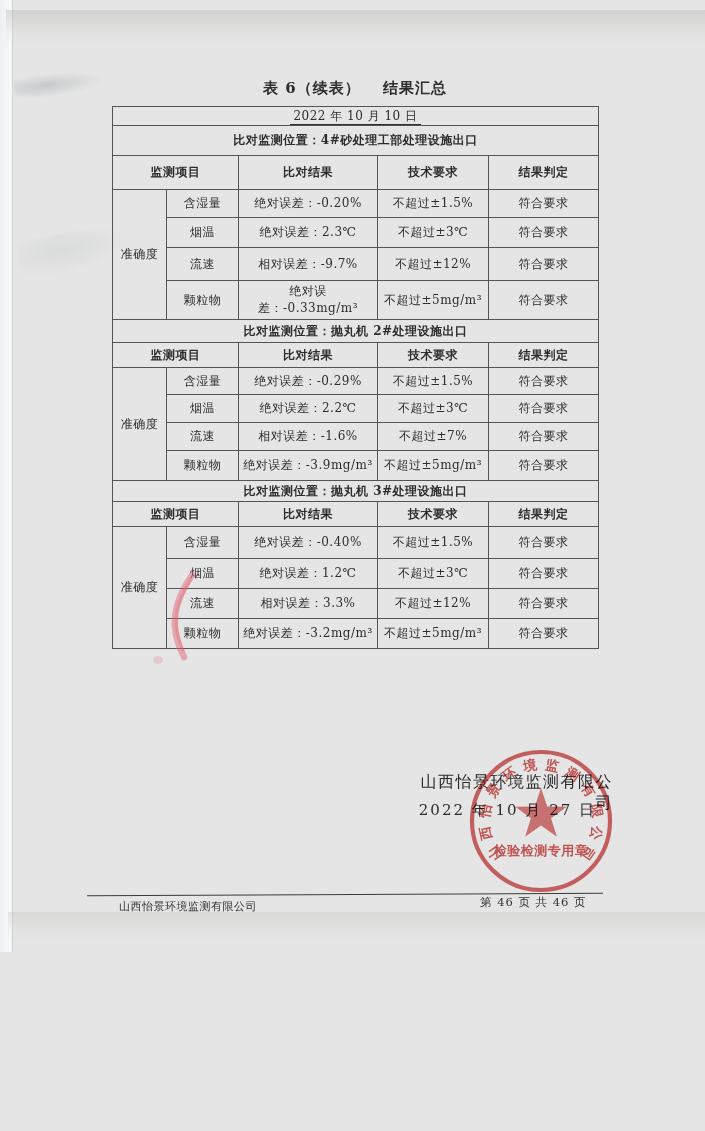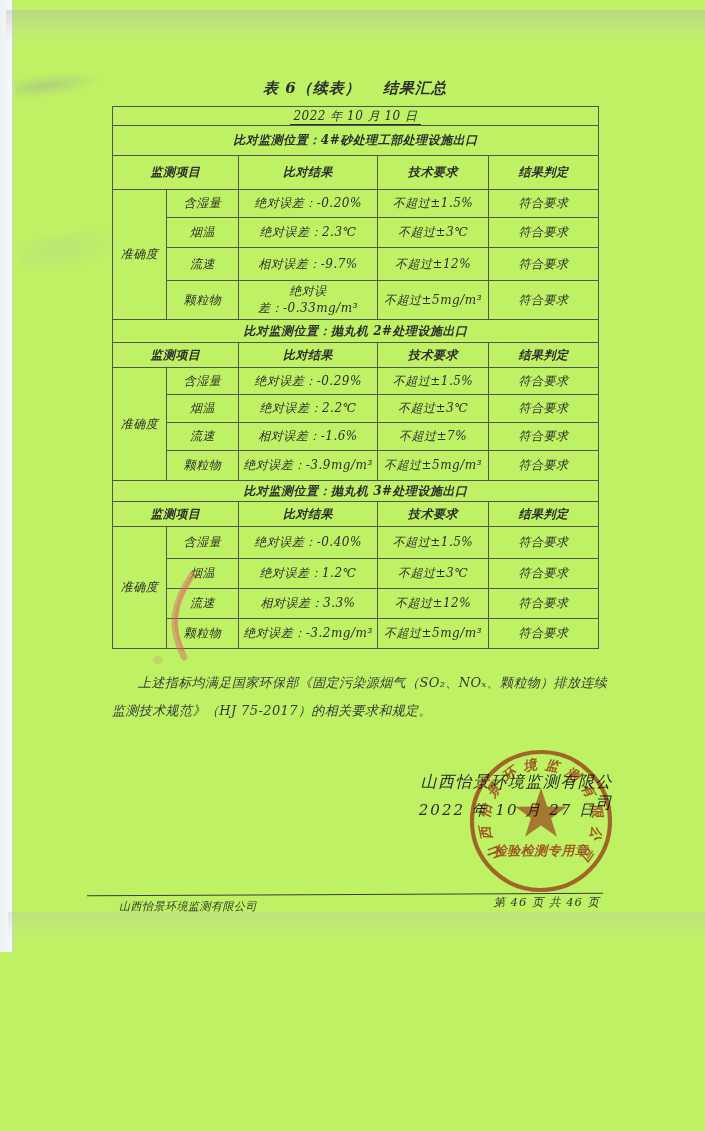--- a/index.html
+++ b/index.html
@@ -1,21 +1,20 @@
 <!DOCTYPE html>
 <html><head>
 <meta charset="utf-8">
 <style>
   html,body { margin:0; padding:0; background:#ffffff; }
   .page {
     position:relative; width:705px; height:1131px;
-    background:#bef264; overflow:hidden;
+    background:#e5e5e5; overflow:hidden;
     font-family:"DejaVu Serif","Liberation Serif",serif;
     color:#2d2d2d;
-    font-style:italic;
   }
   
   .edge-strip{ position:absolute; left:0; top:0; width:12px; height:952px;
     background:linear-gradient(90deg,#edf1f4,#f7f9fa); border-right:1px solid #ccd1d5;}
   .top-band{ position:absolute; left:6px; top:10px; width:699px; height:36px;
     background:linear-gradient(180deg,rgba(176,176,172,.38),rgba(200,200,196,.18) 55%,rgba(200,200,196,0));}
   .fold-mark{ position:absolute; left:14px; top:72px; width:90px; height:24px;
     background:radial-gradient(ellipse at 35% 50%,rgba(150,156,160,.38),rgba(150,156,160,0) 70%);
     transform:rotate(-7deg);}
   .mid-smudge{ position:absolute; left:18px; top:232px; width:110px; height:40px;
@@ -54,21 +53,21 @@
   .seal-star{ fill:currentColor; opacity:.8;}
   .seal-caption{ fill:currentColor; font-size:13px; font-weight:bold; text-anchor:middle;
     letter-spacing:.5px; font-family:"DejaVu Serif","Liberation Serif",serif;}
   
   .pen-mark{ position:absolute; left:145px; top:560px; width:75px; height:120px;}
   .pen-mark path{ fill:none; stroke:currentColor; stroke-linecap:round;}
   
   .footer-rule{ position:absolute; left:87px; top:894px; width:516px; height:0;
     border-top:1.4px solid #3b3b3b; transform:rotate(-0.3deg);}
   .footer-left{ position:absolute; left:119px; top:899px; font-size:11px; letter-spacing:.5px; color:#333;}
-  .footer-right{ position:absolute; left:480px; top:895px; width:120px; text-align:right;
+  .footer-right{ position:absolute; left:480px; top:895px; width:120px; 
     font-size:11.5px; letter-spacing:1px; color:#333;}
 </style>
 </head>
 <body>
 
 <div class="page">
 
   <div class="edge-strip"></div>
   <div class="top-band"></div>
   <div class="fold-mark"></div>
@@ -197,21 +196,20 @@
       </tr>
     </tbody>
   </table>
 
   <svg class="pen-mark" viewBox="0 0 75 120" style="color: rgb(224, 90, 104);">
     <path d="M 47,15 C 29,42 23,66 39,97" stroke-width="6.5" opacity="0.45"></path>
     <path d="M 45,20 C 30,44 26,64 38,90" stroke-width="3" opacity="0.28"></path>
     <ellipse cx="13" cy="100" rx="5" ry="4" fill="currentColor" stroke="none" opacity="0.2"></ellipse>
   </svg>
 
-  <div class="note">上述指标均满足国家环保部《固定污染源烟气（SO₂、NOₓ、颗粒物）排放连续监测技术规范》（HJ 75-2017）的相关要求和规定。</div>
 
   <div class="sign-company">山西怡景环境监测有限公司</div>
   <div class="sign-date">2022 年 10 月 27 日</div>
 
   <div class="seal" style="color: rgb(208, 76, 73);">
     <svg viewBox="-75 -75 150 150">
       <circle class="seal-ring" r="69"></circle>
       <g class="seal-ring-chars">
           <text transform="rotate(-125) translate(0,-52)">山</text>
           <text transform="rotate(-102.27272727272728) translate(0,-52)">西</text>

